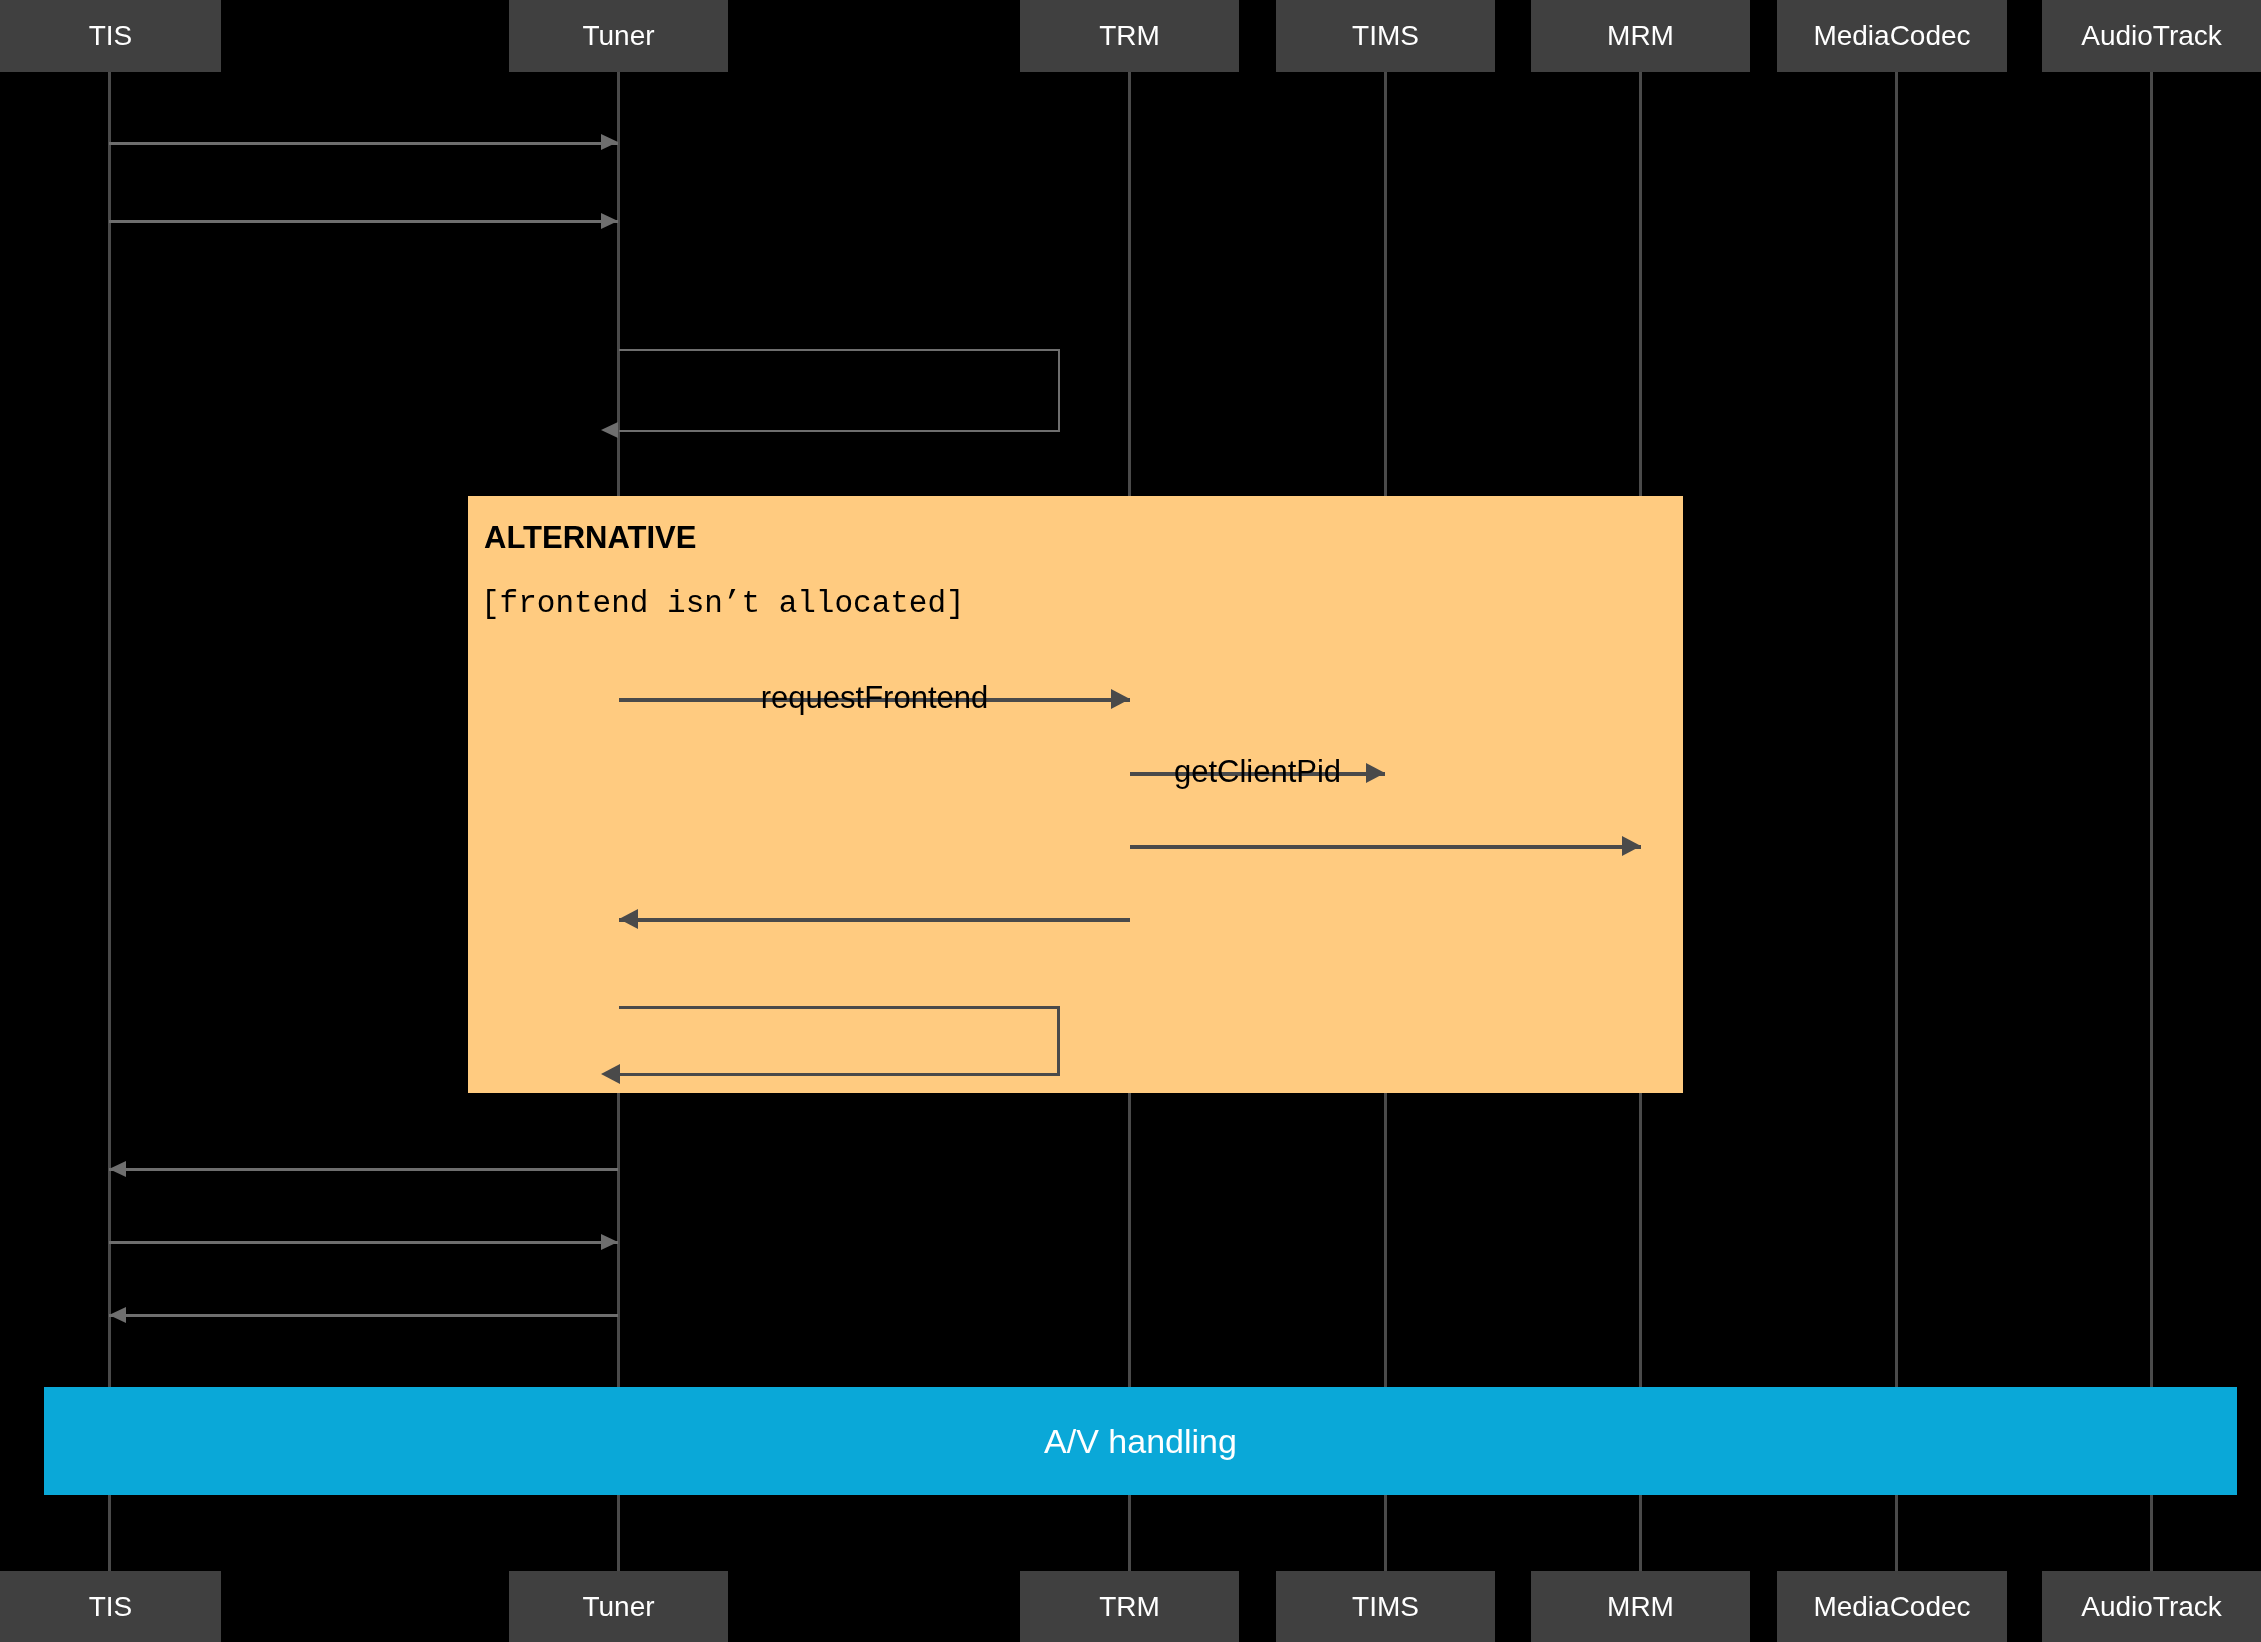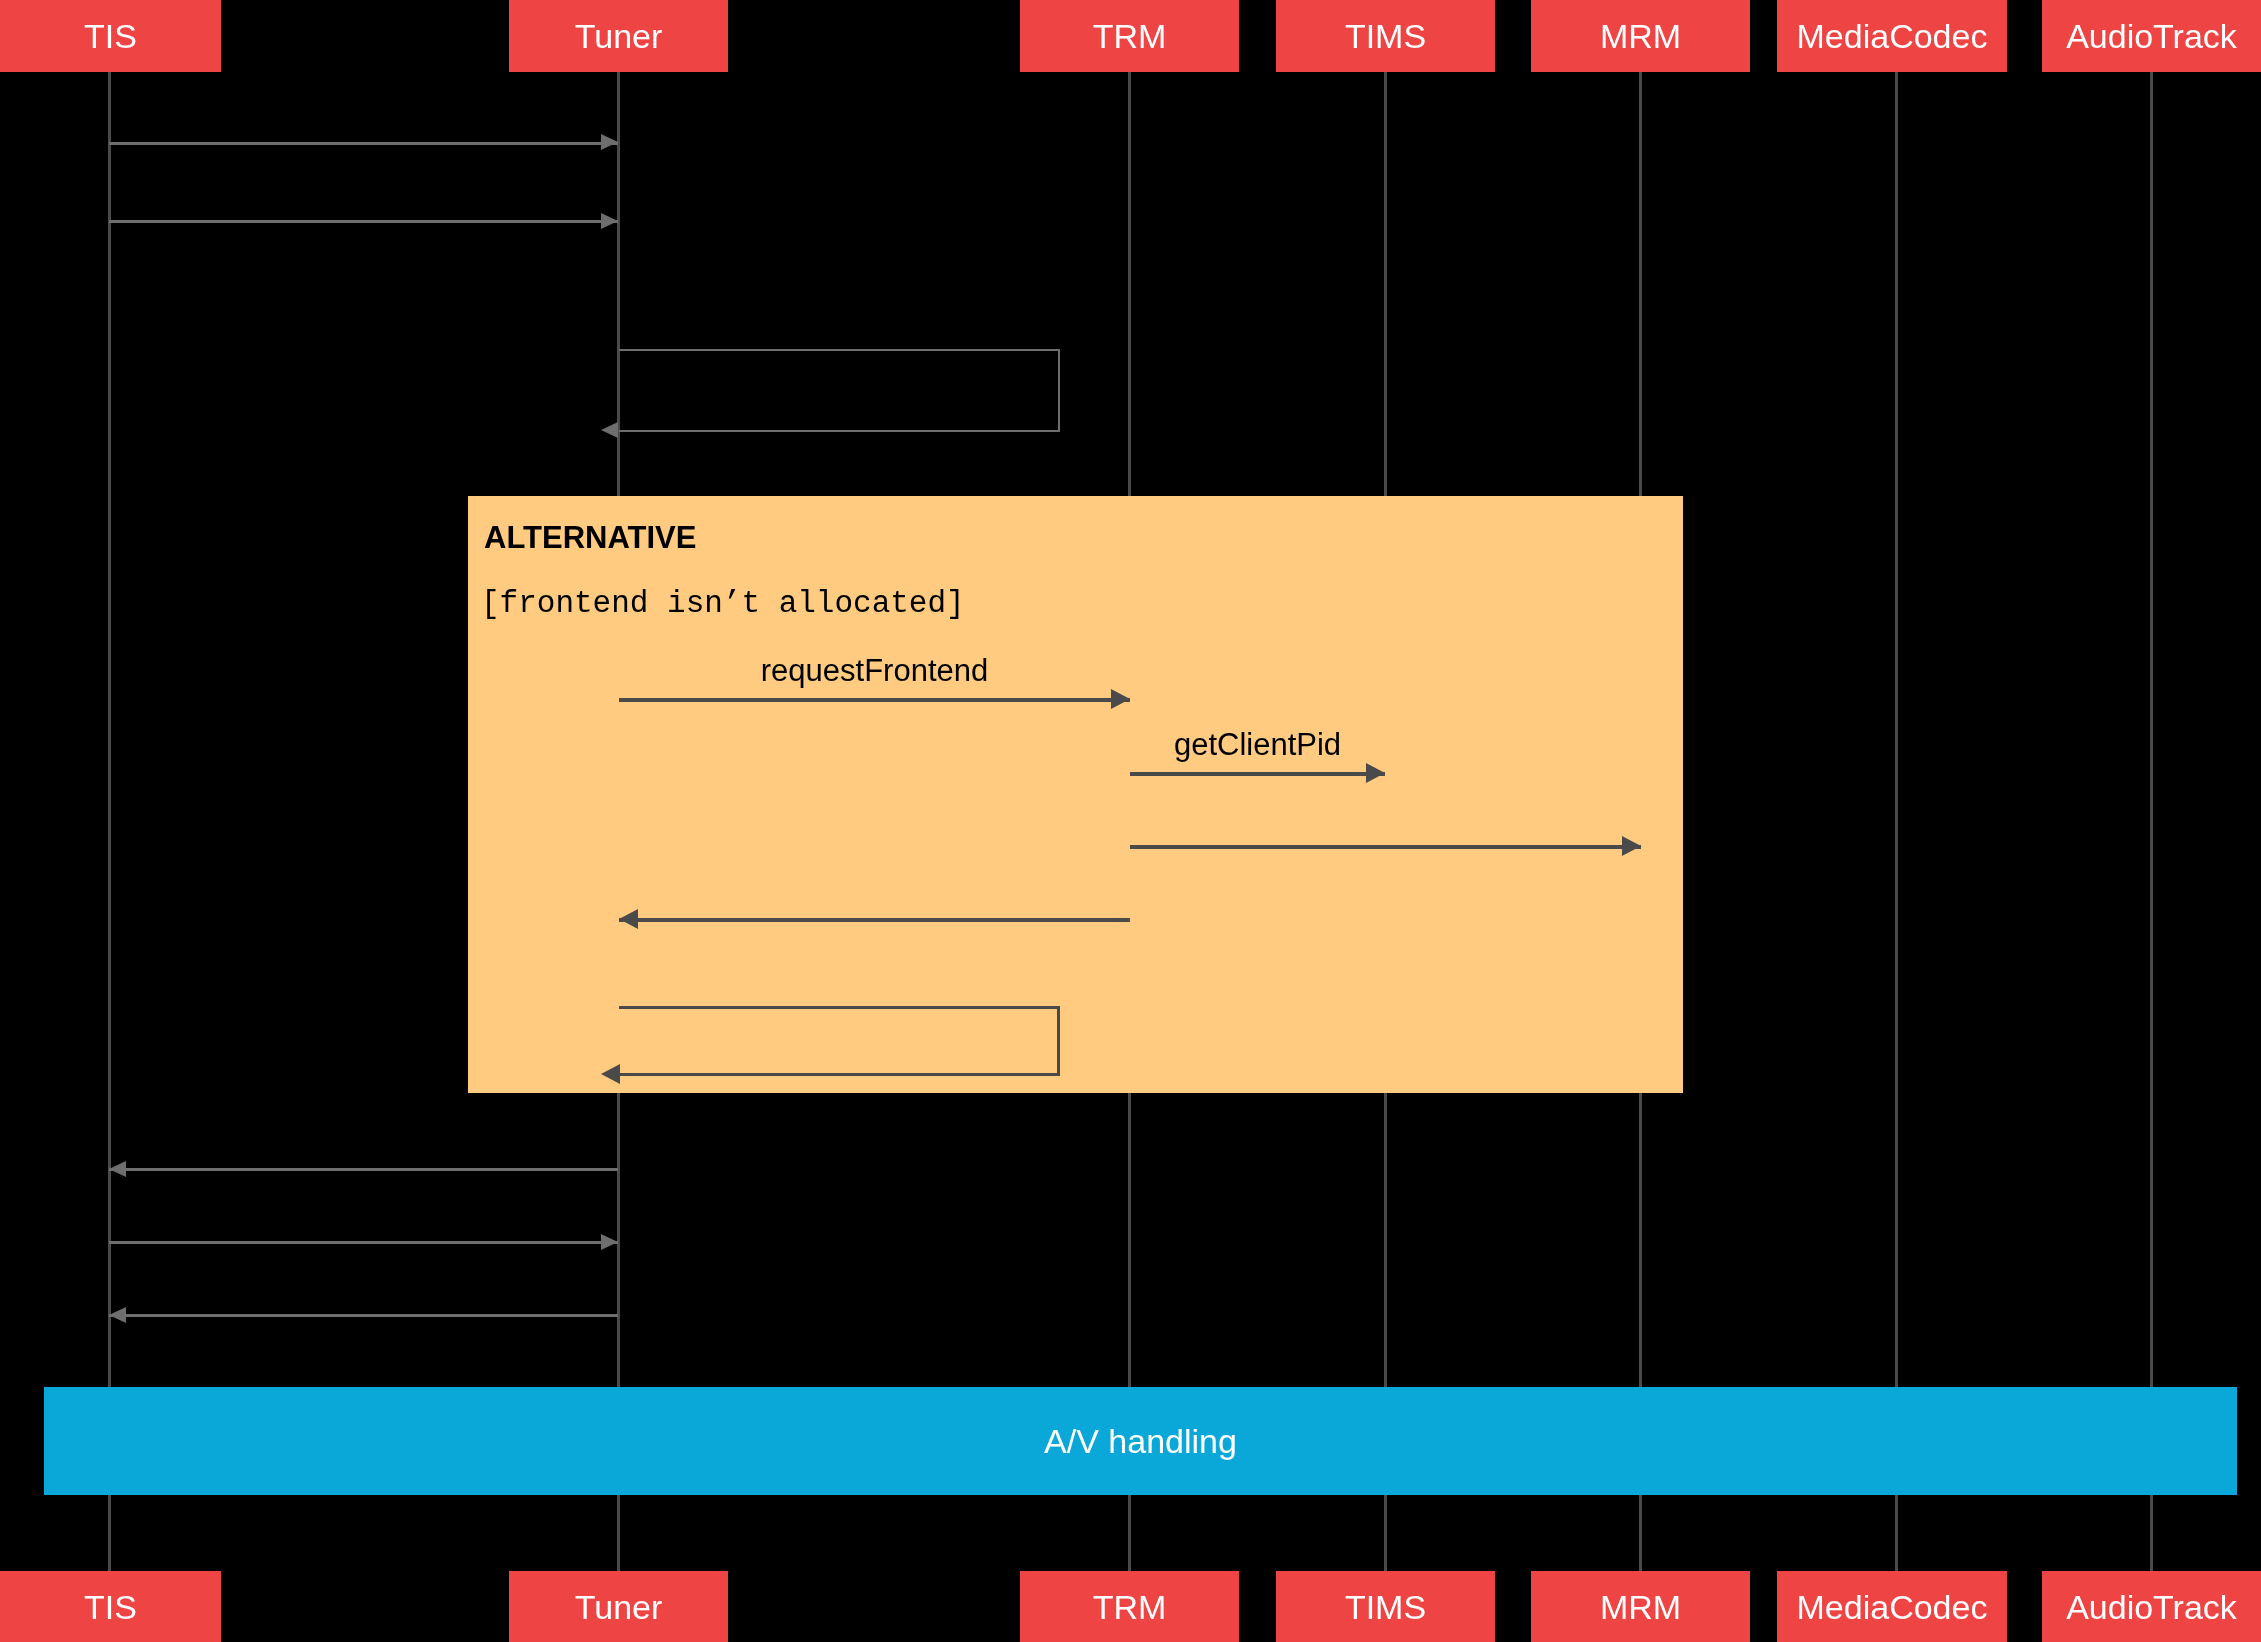--- a/index.html
+++ b/index.html
@@ -15,26 +15,26 @@
     overflow: hidden;
     font-family: "Liberation Sans", sans-serif;
   }
   .lifeline {
     position: absolute;
     width: 2.9px;
     background: #4a4a4a;
   }
   .actor-box {
     position: absolute;
-    background: #ef4444;
+    background: #404040;
     color: #ffffff;
     display: flex;
     align-items: center;
     justify-content: center;
-    font-size: 34px;
+    font-size: 28px;
     font-family: "Liberation Sans", sans-serif;
     white-space: nowrap;
     letter-spacing: 0px;
   }
   .frag {
     position: absolute;
     background: #ffcb80;
     box-sizing: border-box;
   }
   .frag-label {
@@ -83,20 +83,21 @@
     border-top: 8.8px solid transparent;
     border-bottom: 8.8px solid transparent;
     border-right: 17.5px solid #6e6e6e;
   }
   .msg-label {
     position: absolute;
     font-size: 31px;
     color: #000000;
     white-space: nowrap;
     text-align: center;
+    margin-top: 27px;
   }
   .selfloop {
     position: absolute;
     box-sizing: border-box;
     border-top: 3.6px solid #4a4a4a;
     border-right: 3.6px solid #4a4a4a;
     border-bottom: 3.6px solid #4a4a4a;
     border-left: none;
   }
   .selfloop.thin-loop {

